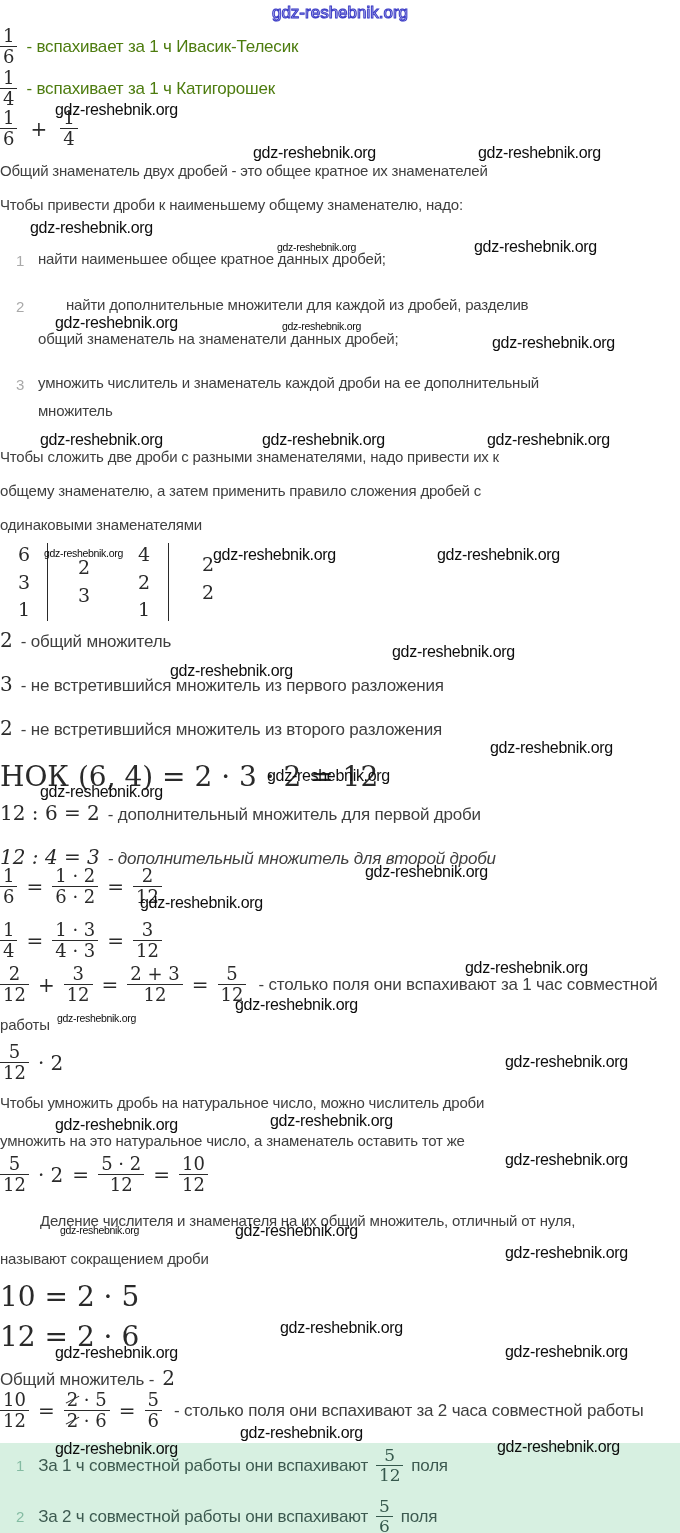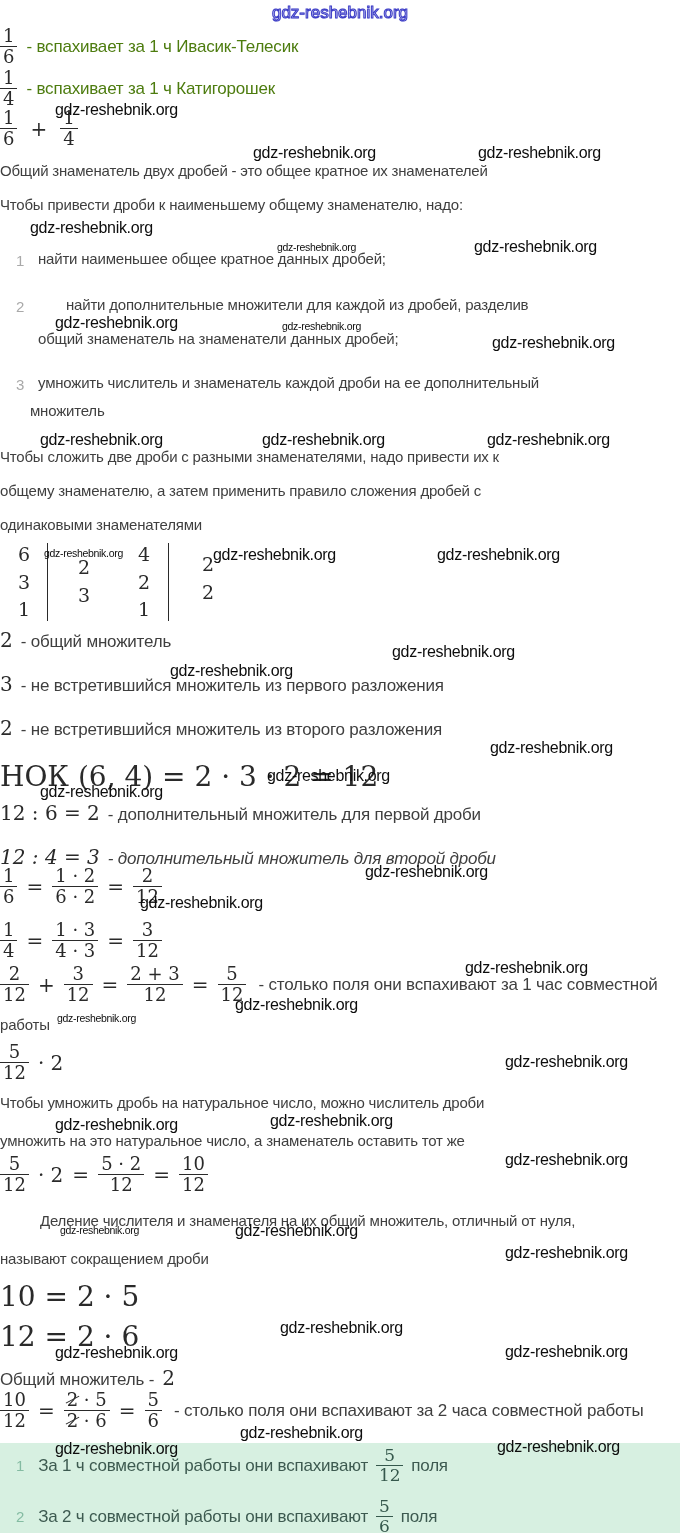--- a/index.html
+++ b/index.html
@@ -77,21 +77,21 @@
 
   <div class="stepnum" style="left:16px;top:252px;">1</div>
   <div class="txt" style="left:38px;top:250px;">найти наименьшее общее кратное данных дробей;</div>
 
   <div class="stepnum" style="left:16px;top:298px;">2</div>
   <div class="txt" style="left:38px;top:296px;margin-left:28px;">найти дополнительные множители для каждой из дробей, разделив</div>
   <div class="txt" style="left:38px;top:330px;">общий знаменатель на знаменатели данных дробей;</div>
 
   <div class="stepnum" style="left:16px;top:376px;">3</div>
   <div class="txt" style="left:38px;top:374px;">умножить числитель и знаменатель каждой дроби на ее дополнительный</div>
-  <div class="txt" style="left:30px;top:402px;">множитель</div>
+  <div class="txt" style="left:38px;top:402px;">множитель</div>
 
   <div class="txt" style="left:0;top:448px;">Чтобы сложить две дроби с разными знаменателями, надо привести их к</div>
   <div class="txt" style="left:0;top:482px;">общему знаменателю, а затем применить правило сложения дробей с</div>
   <div class="txt" style="left:0;top:516px;">одинаковыми знаменателями</div>
 
   <span class="ft" style="left:18px;top:543px;">6</span>
   <span class="ft" style="left:18px;top:571px;">3</span>
   <span class="ft" style="left:18px;top:598px;">1</span>
   <div class="bar" style="left:47px;top:543px;height:78px;"></div>
   <span class="ft" style="left:78px;top:556px;">2</span>

